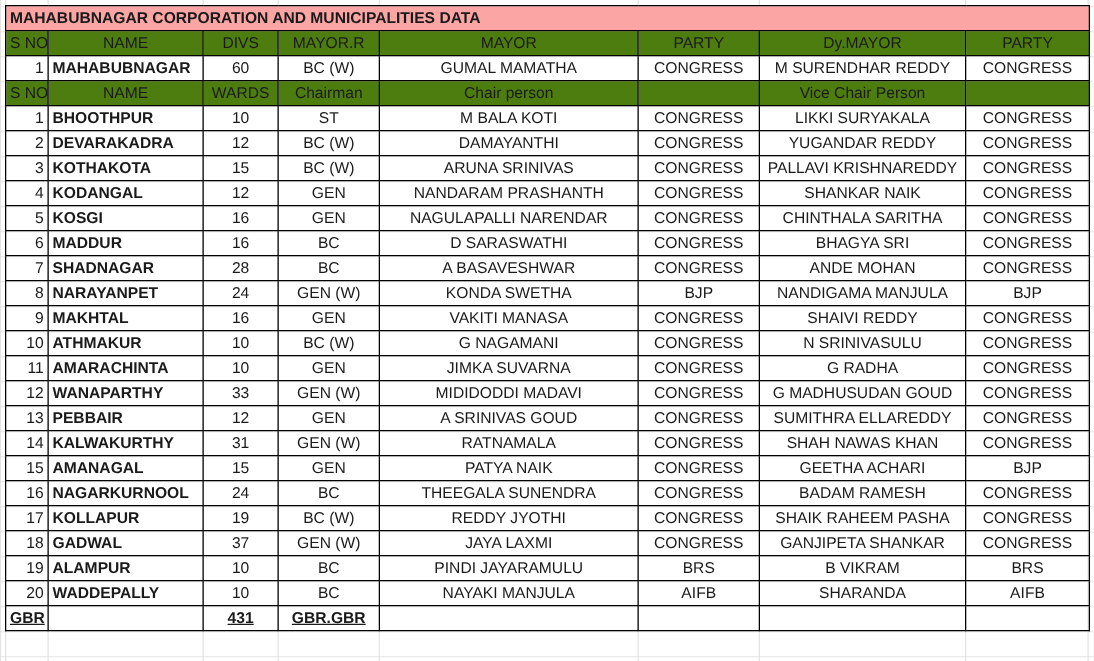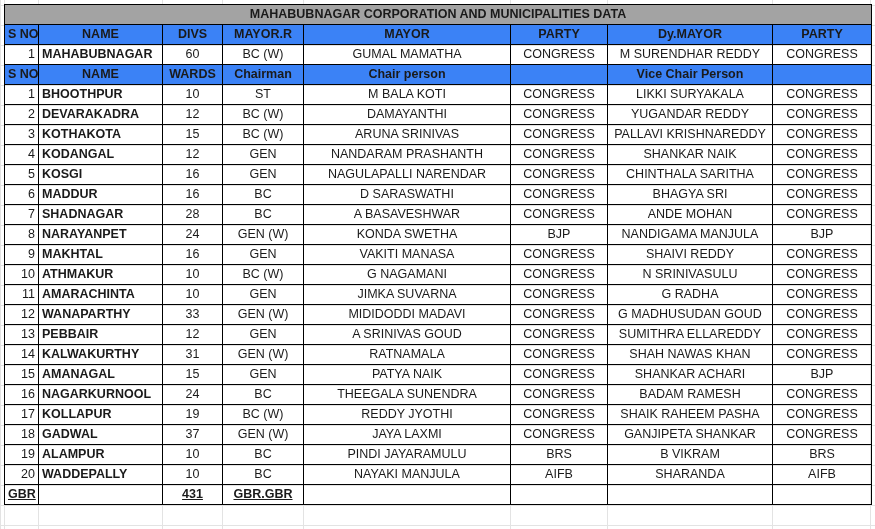--- a/index.html
+++ b/index.html
@@ -9,22 +9,22 @@
     background-image:
       linear-gradient(to right, #e3e3e3 1px, transparent 1px),
       linear-gradient(to bottom, #e3e3e3 1px, transparent 1px);
     background-size: 100% 100%, 100% 20px;
     background-position: 0 5px, 0 5px; }
   .vline { position: absolute; top: 0; bottom: 0; width: 1px; background: #e3e3e3; }
   table.sheet { position: absolute; left: 4px; top: 4px; border-collapse: collapse;
     table-layout: fixed; width: 867px; font-size: 12.5px; color: #1a1a1a; }
   table.sheet td { border: 1px solid #000; height: 19px; padding: 0 3px; white-space: nowrap;
     overflow: hidden; line-height: 19px; }
-  td.title { background: #a3a3a3; text-align: center; font-weight: bold; }
-  tr.hdr td { background: #3b82f6; font-weight: bold; text-align: center; }
+  td.title { background: #fca5a5; font-weight: bold; }
+  tr.hdr td { background: #4d7c0f; font-weight: normal; text-align: center; }
   tr.hdr td.sno { text-align: left; }
   td.c { text-align: center; }
   td.r { text-align: right; }
   td.l { text-align: left; font-weight: bold; }
   tr.total td { font-weight: bold; text-decoration: underline; }
   tr.total td.sno { text-align: left; }
 </style>
 </head>
 <body>
 
@@ -224,21 +224,21 @@
         <td class="c">SHAH NAWAS KHAN</td>
         <td class="c">CONGRESS</td>
       </tr>
       <tr>
         <td class="r">15</td>
         <td class="l">AMANAGAL</td>
         <td class="c">15</td>
         <td class="c">GEN</td>
         <td class="c">PATYA NAIK</td>
         <td class="c">CONGRESS</td>
-        <td class="c">SHANKAR ACHARI</td>
+        <td class="c">GEETHA ACHARI</td>
         <td class="c">BJP</td>
       </tr>
       <tr>
         <td class="r">16</td>
         <td class="l">NAGARKURNOOL</td>
         <td class="c">24</td>
         <td class="c">BC</td>
         <td class="c">THEEGALA SUNENDRA</td>
         <td class="c">CONGRESS</td>
         <td class="c">BADAM RAMESH</td>

